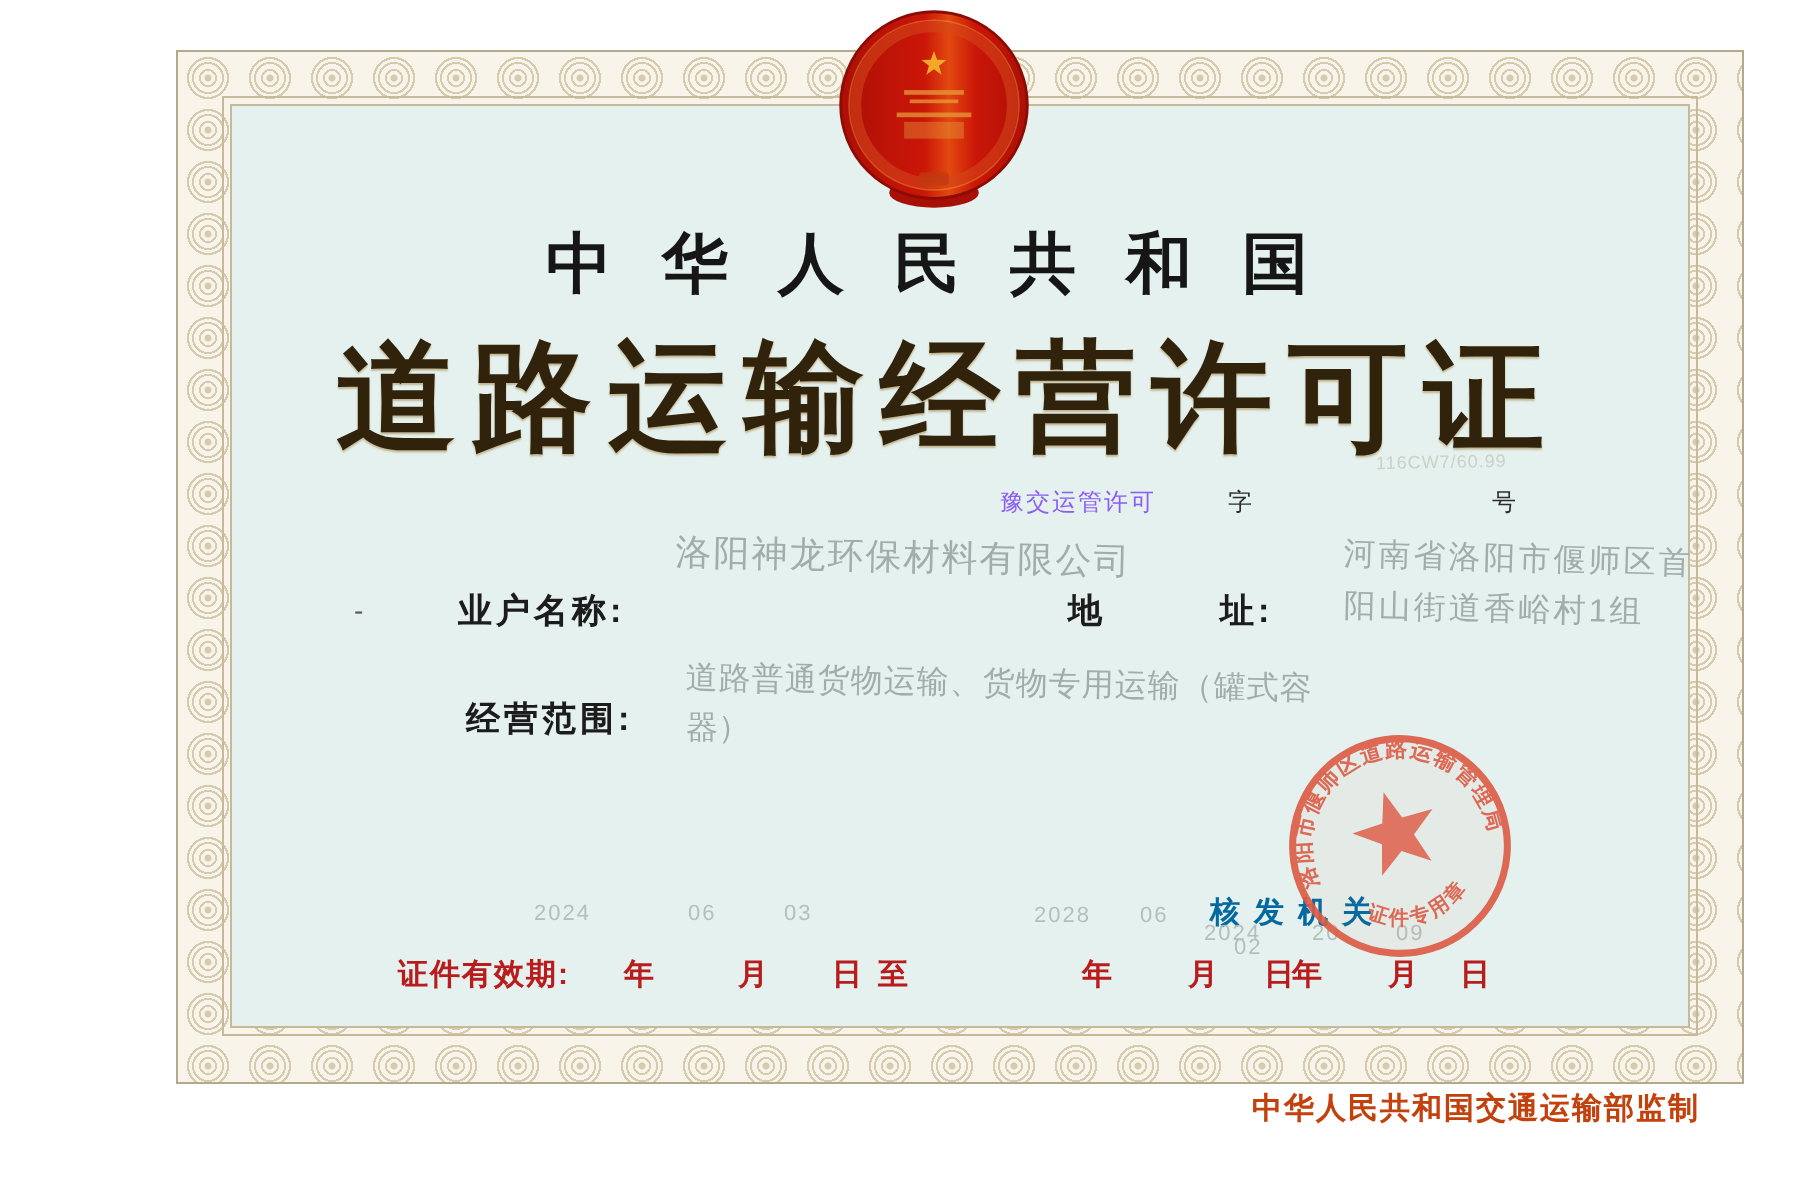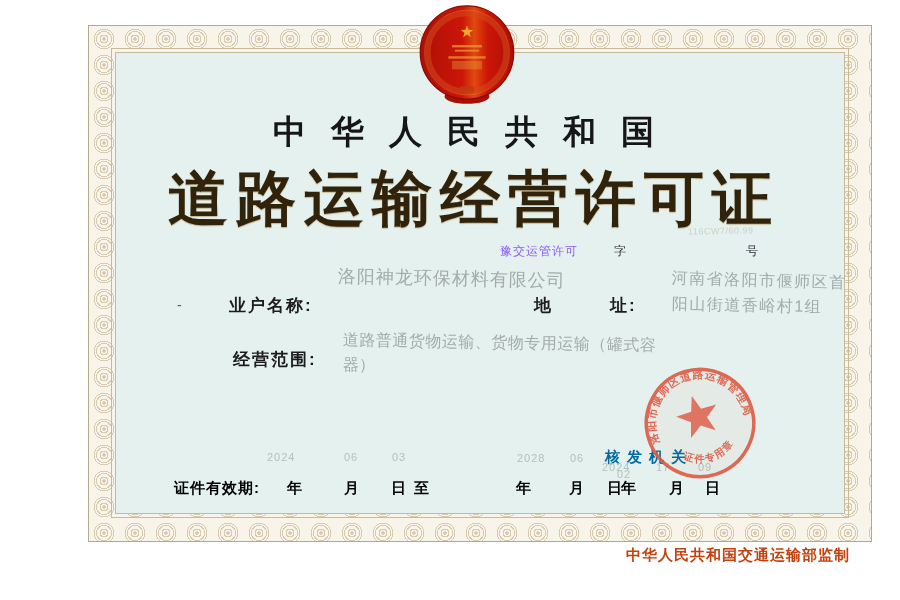--- a/index.html
+++ b/index.html
@@ -61,21 +61,21 @@
   .seal{position:absolute;left:634px;top:357px;width:132px;height:132px;z-index:6;
         transform:rotate(-17deg);opacity:.9;}
 
   
   .fd{font-size:11px;letter-spacing:1px;color:var(--faint-digit);text-align:right;}
   .d-sy{left:267px;top:451px;} .d-sm{left:344px;top:451px;} .d-sd{left:392px;top:451px;}
   .d-ey{left:517px;top:452px;} .d-em{left:570px;top:452px;} .d-ed{left:617px;top:468px;}
   .d-iy{left:602px;top:461px;} .d-im{left:656px;top:461px;} .d-id{left:698px;top:461px;}
 
   
-  .vr{font-size:15px;font-weight:600;color:#000000;}
+  .vr{font-size:15px;font-weight:600;color:#b91c1c;margin-left:25px;}
   .validity-label{left:174px;top:479px;letter-spacing:1px;}
   .y1{left:287px;top:479px;} .m1{left:344px;top:479px;} .dd1{left:391px;top:479px;} .to1{left:414px;top:479px;}
   .y2{left:516px;top:479px;} .m2{left:569px;top:479px;} .dd2{left:607px;top:479px;}
   .y3{left:621px;top:479px;} .m3{left:669px;top:479px;} .dd3{left:705px;top:479px;}
 
   .footer{left:626px;top:546px;font-size:15px;font-weight:700;letter-spacing:1px;color:#c2410c;}
 </style>
 </head>
 <body>
 
@@ -146,21 +146,21 @@
     </svg>
   </div>
 
   <div class="abs fd d-sy">2024</div>
   <div class="abs fd d-sm">06</div>
   <div class="abs fd d-sd">03</div>
   <div class="abs fd d-ey">2028</div>
   <div class="abs fd d-em">06</div>
   <div class="abs fd d-ed">02</div>
   <div class="abs fd d-iy">2024</div>
-  <div class="abs fd d-im">17</div>
+  <div class="abs fd d-im">20</div>
   <div class="abs fd d-id">09</div>
 
   <div class="abs vr validity-label">证件有效期:</div>
   <div class="abs vr y1">年</div>
   <div class="abs vr m1">月</div>
   <div class="abs vr dd1">日</div>
   <div class="abs vr to1">至</div>
   <div class="abs vr y2">年</div>
   <div class="abs vr m2">月</div>
   <div class="abs vr dd2">日</div>

